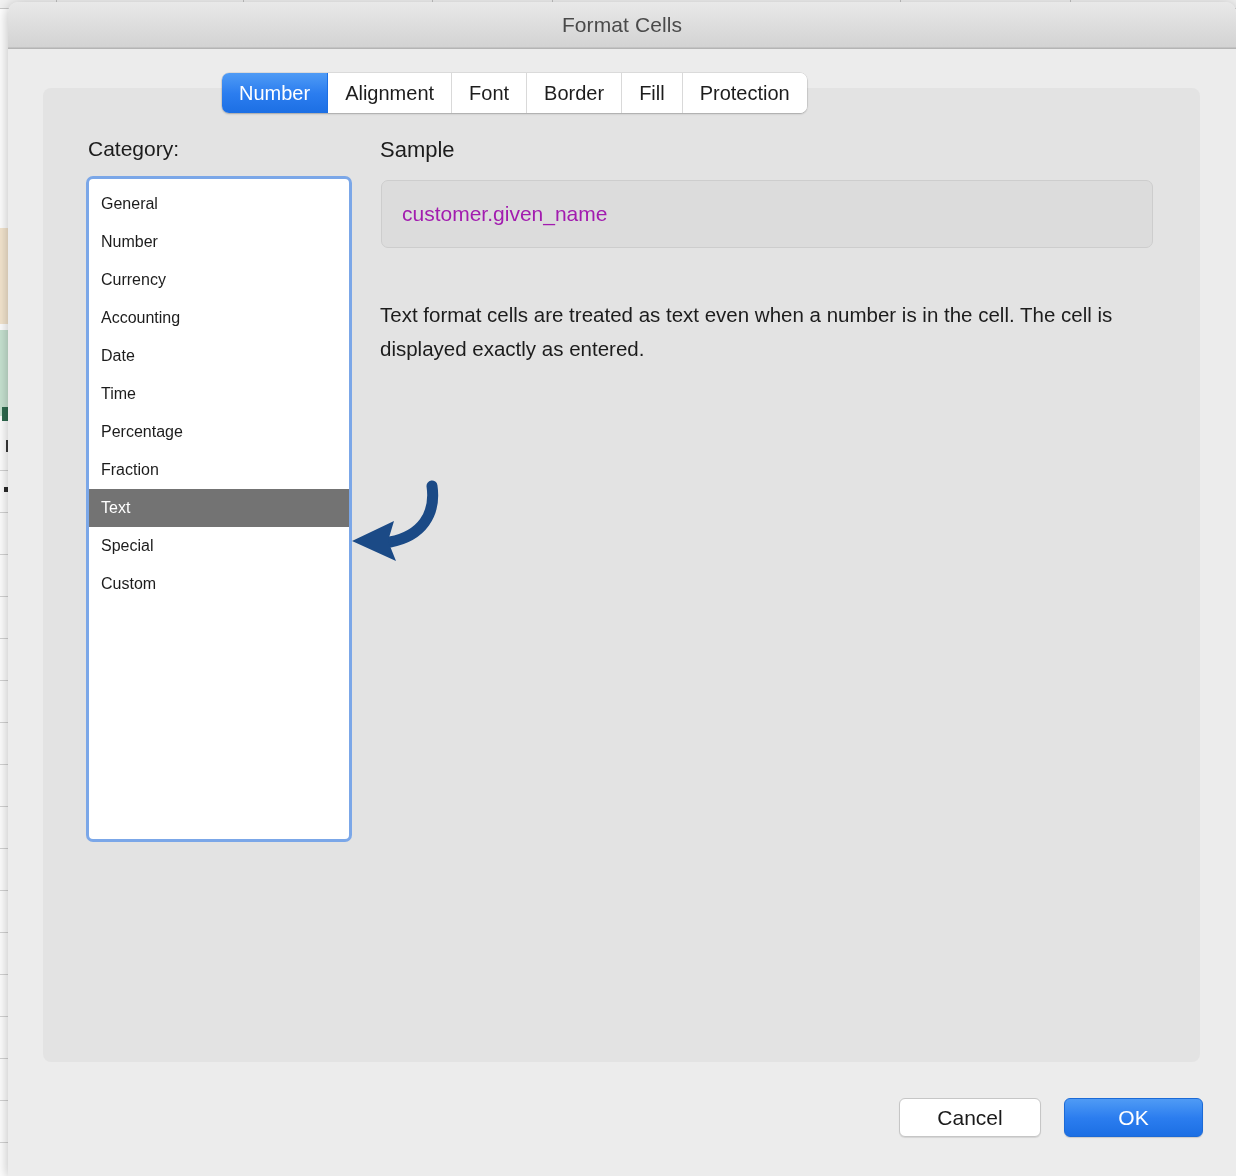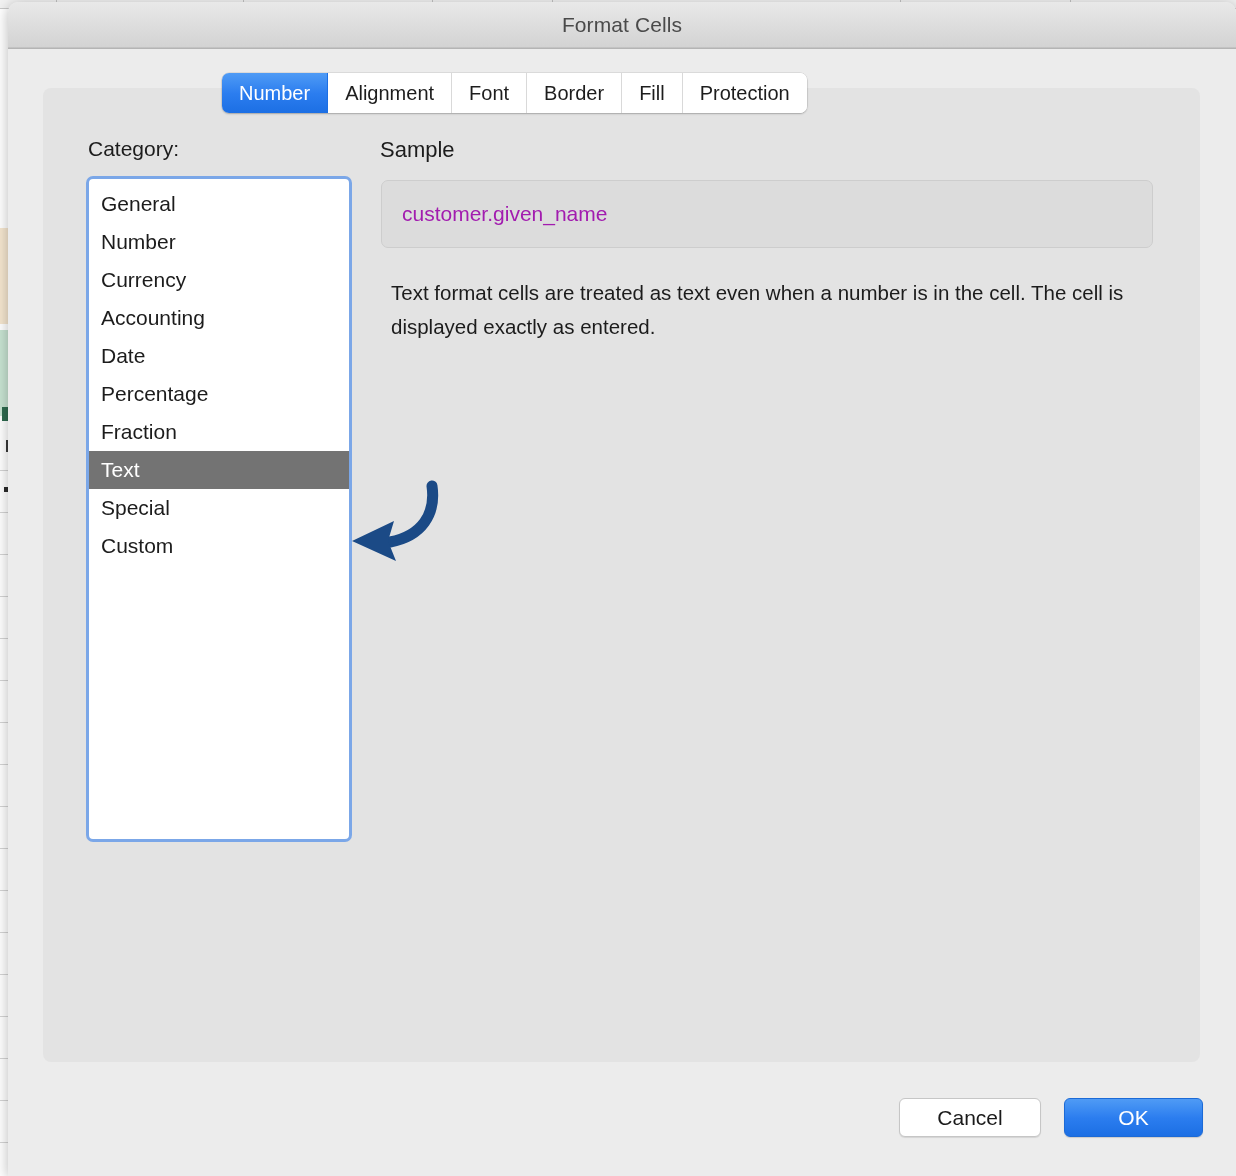--- a/index.html
+++ b/index.html
@@ -168,21 +168,21 @@
   }
   #category-list {
     position: absolute;
     left: 0; top: 6px;
     width: 100%;
   }
   .cat-item {
     height: 38px;
     line-height: 38px;
     padding-left: 12px;
-    font-size: 21px;
+    font-size: 16px;
     color: #1c1c1c;
     white-space: nowrap;
     cursor: default;
     user-select: none;
   }
   .cat-item.selected {
     background: #737373;
     color: #ffffff;
   }
 
@@ -220,26 +220,25 @@
     left: 20px;
     top: 0;
     line-height: 66px;
     font-size: 21px;
     color: #a21caf;
   }
 
   #description {
     position: absolute;
     left: 372px;
-    top: 274px;
+    top: 296px;
     width: 760px;
     font-size: 20.5px;
     line-height: 34px;
     color: #1c1c1c;
-    margin-left: 11px;
   }
 
   
   .btn {
     position: absolute;
     box-sizing: border-box;
     height: 39px;
     border-radius: 6px;
     font-size: 21px;
     display: flex;
@@ -322,20 +321,21 @@
 
   <div id="category-label">Category:</div>
 
   <div id="category-listbox">
     <div id="category-list">
       <div class="cat-item">General</div>
       <div class="cat-item">Number</div>
       <div class="cat-item">Currency</div>
       <div class="cat-item">Accounting</div>
       <div class="cat-item">Date</div>
+      <div class="cat-item">Time</div>
       <div class="cat-item">Percentage</div>
       <div class="cat-item">Fraction</div>
       <div class="cat-item selected">Text</div>
       <div class="cat-item">Special</div>
       <div class="cat-item">Custom</div>
     </div>
   </div>
 
   <div id="arrow-annotation">
     <svg width="100" height="82" viewBox="0 0 100 82" xmlns="http://www.w3.org/2000/svg">

